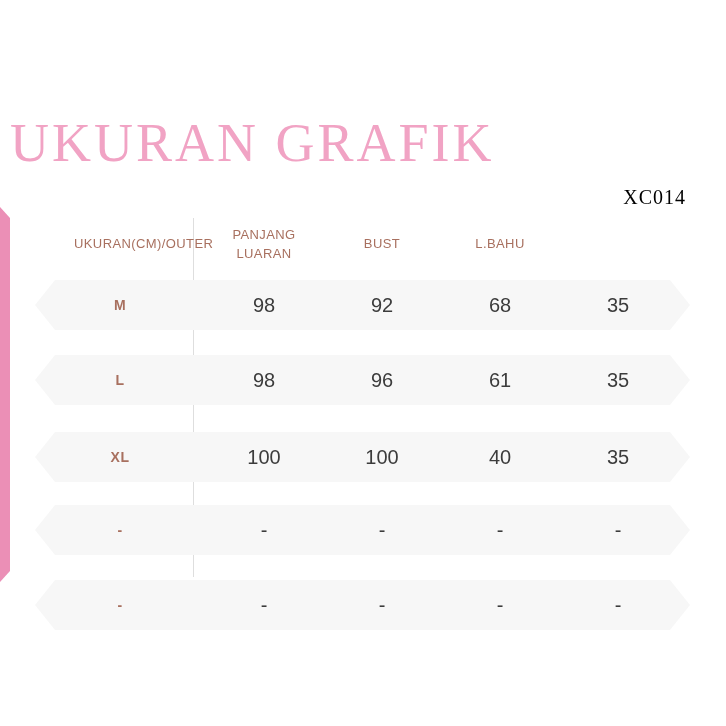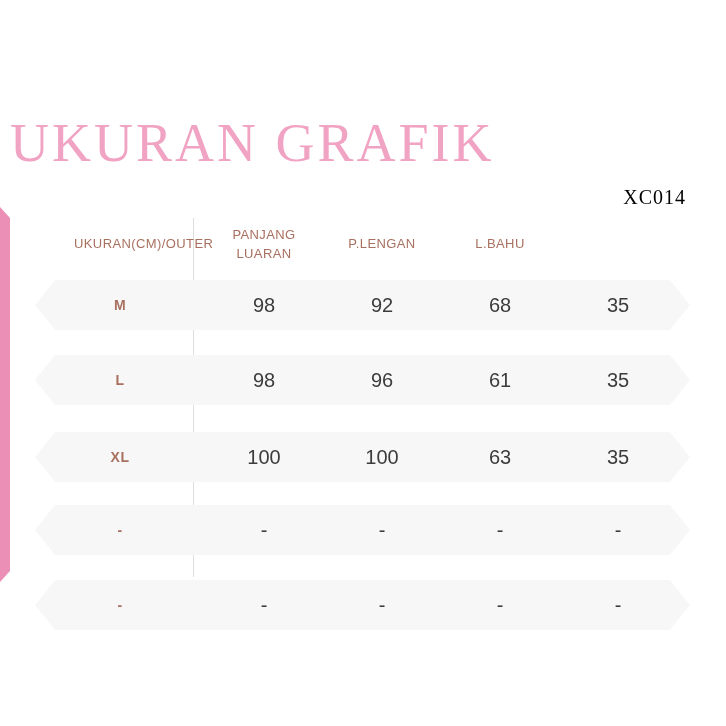--- a/index.html
+++ b/index.html
@@ -119,21 +119,21 @@
   <div class="divider"></div>
 
   <div class="grid header-row">
     <div class="header-cell">
       <span class="wrap">UKURAN(CM)/OUTER</span>
     </div>
     <div class="header-cell">
       <span class="wrap">PANJANG LUARAN</span>
     </div>
     <div class="header-cell">
-      <span class="wrap">P.LENGAN</span>
+      <span class="wrap">BUST</span>
     </div>
     <div class="header-cell">
       <span class="wrap">L.BAHU</span>
     </div>
   </div>
 
   <div class="grid row row-1">
     <div class="size-cell">M</div>
     <div class="val-cell">98</div>
     <div class="val-cell">92</div>
@@ -146,21 +146,21 @@
     <div class="val-cell">98</div>
     <div class="val-cell">96</div>
     <div class="val-cell">61</div>
     <div class="val-cell">35</div>
   </div>
 
   <div class="grid row row-3">
     <div class="size-cell">XL</div>
     <div class="val-cell">100</div>
     <div class="val-cell">100</div>
-    <div class="val-cell">63</div>
+    <div class="val-cell">40</div>
     <div class="val-cell">35</div>
   </div>
 
   <div class="grid row row-4">
     <div class="size-cell">-</div>
     <div class="val-cell">-</div>
     <div class="val-cell">-</div>
     <div class="val-cell">-</div>
     <div class="val-cell">-</div>
   </div>

